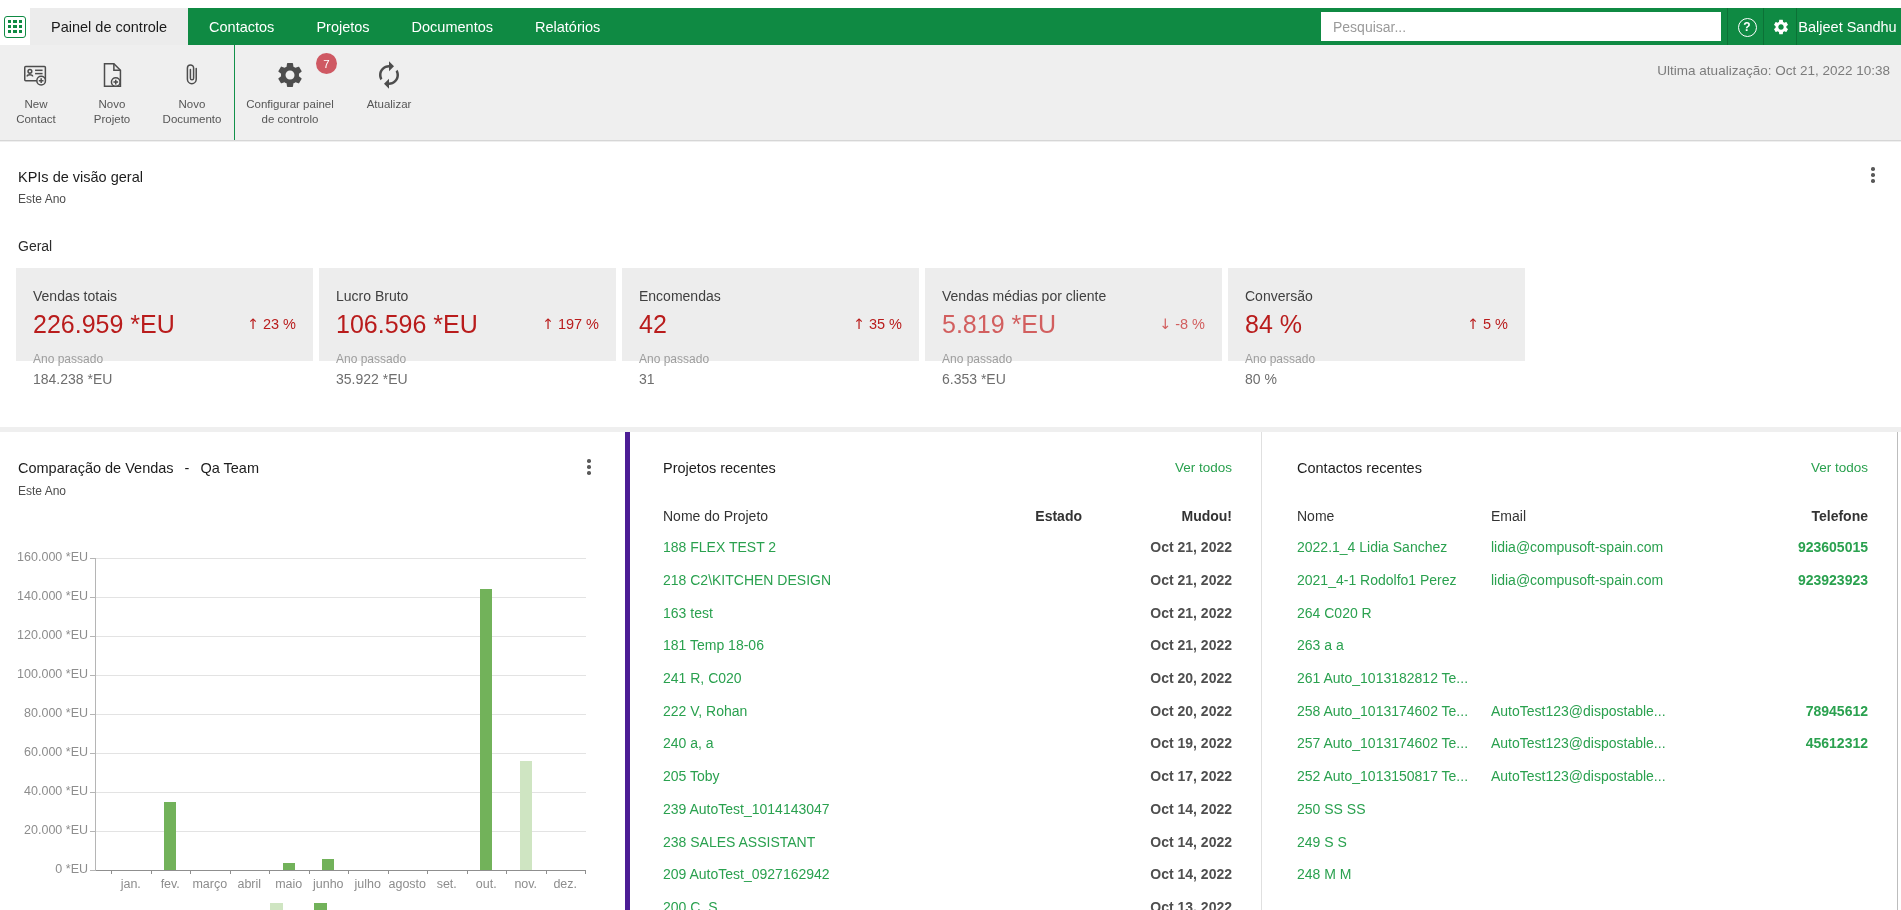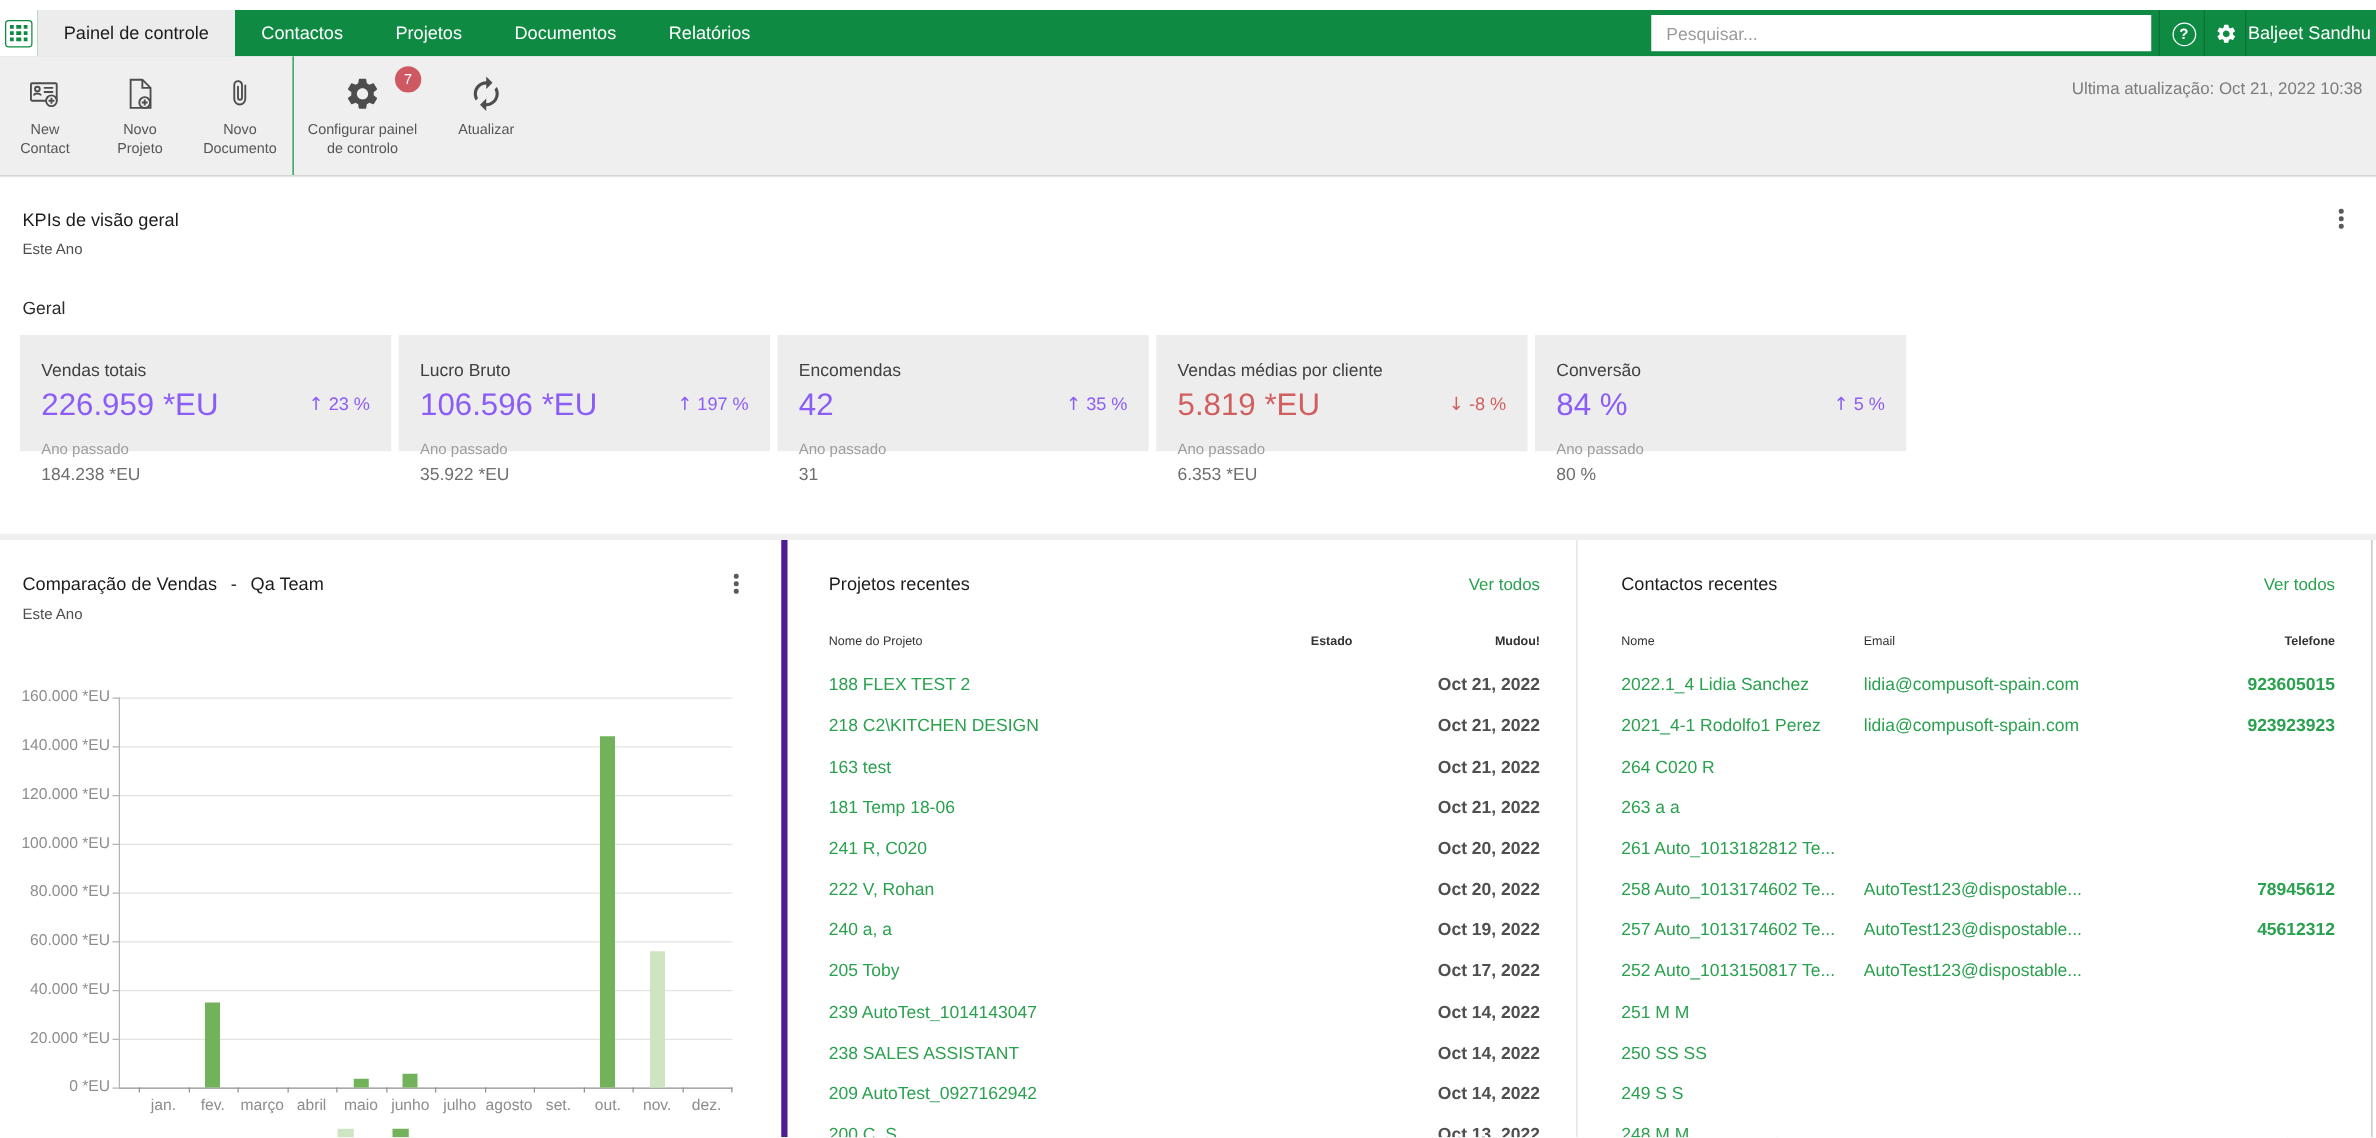--- a/index.html
+++ b/index.html
@@ -45,21 +45,21 @@
   .kpi-kebab{position:absolute;right:20px;top:24px;}
   .kpi-group{position:absolute;left:18px;top:96px;font-size:14px;color:#2b2b2b;}
   .cards{position:absolute;left:16px;top:126px;display:flex;gap:6px;}
   .card{width:297px;height:93px;background:#ededed;position:relative;flex:none;}
   .card .t{position:absolute;left:17px;top:20px;font-size:14px;color:#404040;}
   .card .v{position:absolute;left:17px;top:42px;font-size:25px;}
   .card .chg{position:absolute;right:17px;top:48px;font-size:14.5px;}
   .card .chg .arr{font-family:"DejaVu Sans",sans-serif;margin-right:4px;}
   .card .pl{position:absolute;left:17px;top:84px;font-size:12px;color:#9d9d9d;}
   .card .pv{position:absolute;left:17px;top:103px;font-size:14px;color:#6e6e6e;}
-  .c-green{color:#8b5cf6;} .c-red{color:#d25f5f;}
+  .c-green{color:#b91c1c;} .c-red{color:#d25f5f;}
   
   .bottom{position:absolute;top:432px;left:0;width:1901px;height:478px;background:#fff;display:flex;overflow:hidden;}
   .col{position:relative;box-sizing:border-box;}
   .col-chart{width:625px;}
   .col-projects{width:636px;border-left:5px solid #4c1d95;}
   .col-contacts{flex:1;border-left:1px solid #e0e0e0;}
   .right-edge{position:absolute;right:3px;top:0;bottom:0;width:1px;background:#bdbdbd;}
   .view-all{position:absolute;top:28px;font-size:13.5px;color:#2aa14f;cursor:pointer;}
   
   .chart-title{position:absolute;left:18px;top:28px;}
@@ -70,21 +70,21 @@
         border-left:1px solid #b5b5b5;border-bottom:1px solid #8f8f8f;}
   .gl{position:absolute;left:0;right:0;height:1px;background:#e3e3e3;}
   .ytick{position:absolute;left:-6px;width:6px;height:1px;background:#b5b5b5;}
   .ylab{position:absolute;left:-94px;width:86px;text-align:right;font-size:12.5px;color:#8d8d8d;}
   .xlab{position:absolute;top:100%;margin-top:7px;text-align:center;font-size:12.5px;color:#8d8d8d;}
   .xtick{position:absolute;top:100%;width:1px;height:4px;background:#8f8f8f;}
   .bar{position:absolute;bottom:0;width:12px;}
   .legend{position:absolute;left:270px;top:471px;display:flex;gap:31px;}
   .legend .sw{width:13px;height:13px;flex:none;}
   
-  .tbl-head{position:absolute;top:76px;display:grid;font-size:10px;color:#333;}
+  .tbl-head{position:absolute;top:76px;display:grid;font-size:14px;color:#333;}
   .tbl-rows{position:absolute;top:99px;}
   .trow{display:grid;height:32.7px;align-items:center;font-size:14px;}
   .cell-r{text-align:right;font-weight:bold;}
   .lnk{color:#2aa14f;cursor:pointer;white-space:nowrap;overflow:hidden;text-overflow:ellipsis;}
   .date{color:#4f4f4f;}
   .p-grid{left:33px;right:29px;grid-template-columns:1fr 130px 150px;}
   .c-grid{left:35px;right:33px;grid-template-columns:194px 1fr 130px;}
   svg{display:block;}
 </style>
 </head>
@@ -439,25 +439,20 @@
             <span class="lnk">257 Auto_1013174602 Te...</span>
             <span class="lnk">AutoTest123@dispostable...</span>
             <span class="lnk cell-r">45612312</span>
           </div>
           <div class="trow c-grid" style="position: static;">
             <span class="lnk">252 Auto_1013150817 Te...</span>
             <span class="lnk">AutoTest123@dispostable...</span>
             <span class="lnk cell-r"></span>
           </div>
           <div class="trow c-grid" style="position: static;">
-            <span class="lnk">251 M M</span>
-            <span class="lnk"></span>
-            <span class="lnk cell-r"></span>
-          </div>
-          <div class="trow c-grid" style="position: static;">
             <span class="lnk">250 SS SS</span>
             <span class="lnk"></span>
             <span class="lnk cell-r"></span>
           </div>
           <div class="trow c-grid" style="position: static;">
             <span class="lnk">249 S S</span>
             <span class="lnk"></span>
             <span class="lnk cell-r"></span>
           </div>
           <div class="trow c-grid" style="position: static;">

